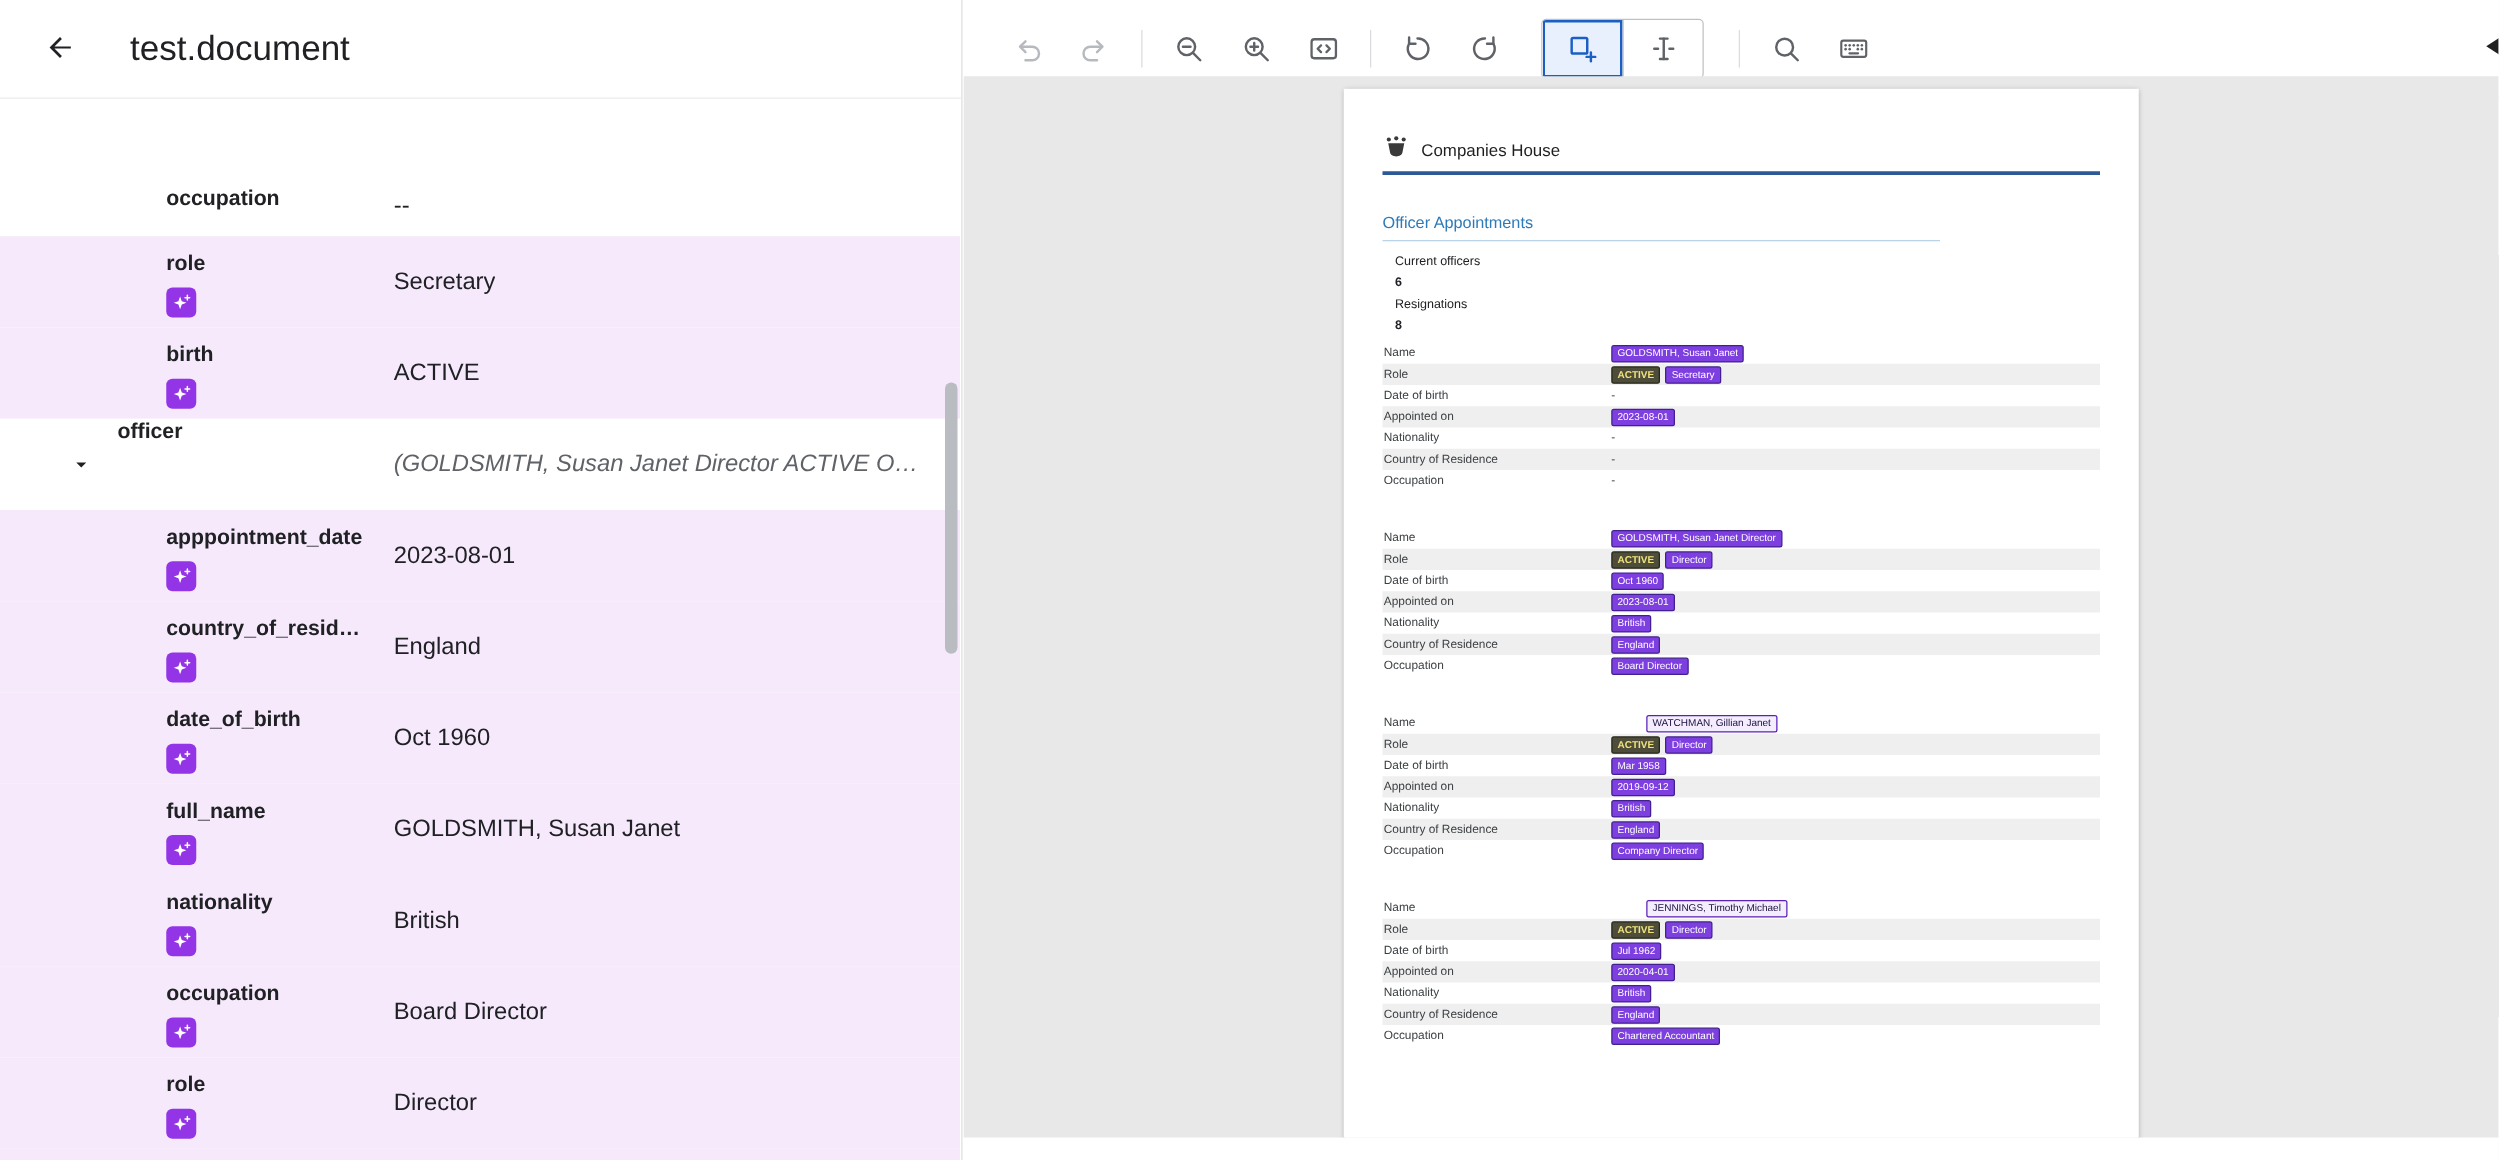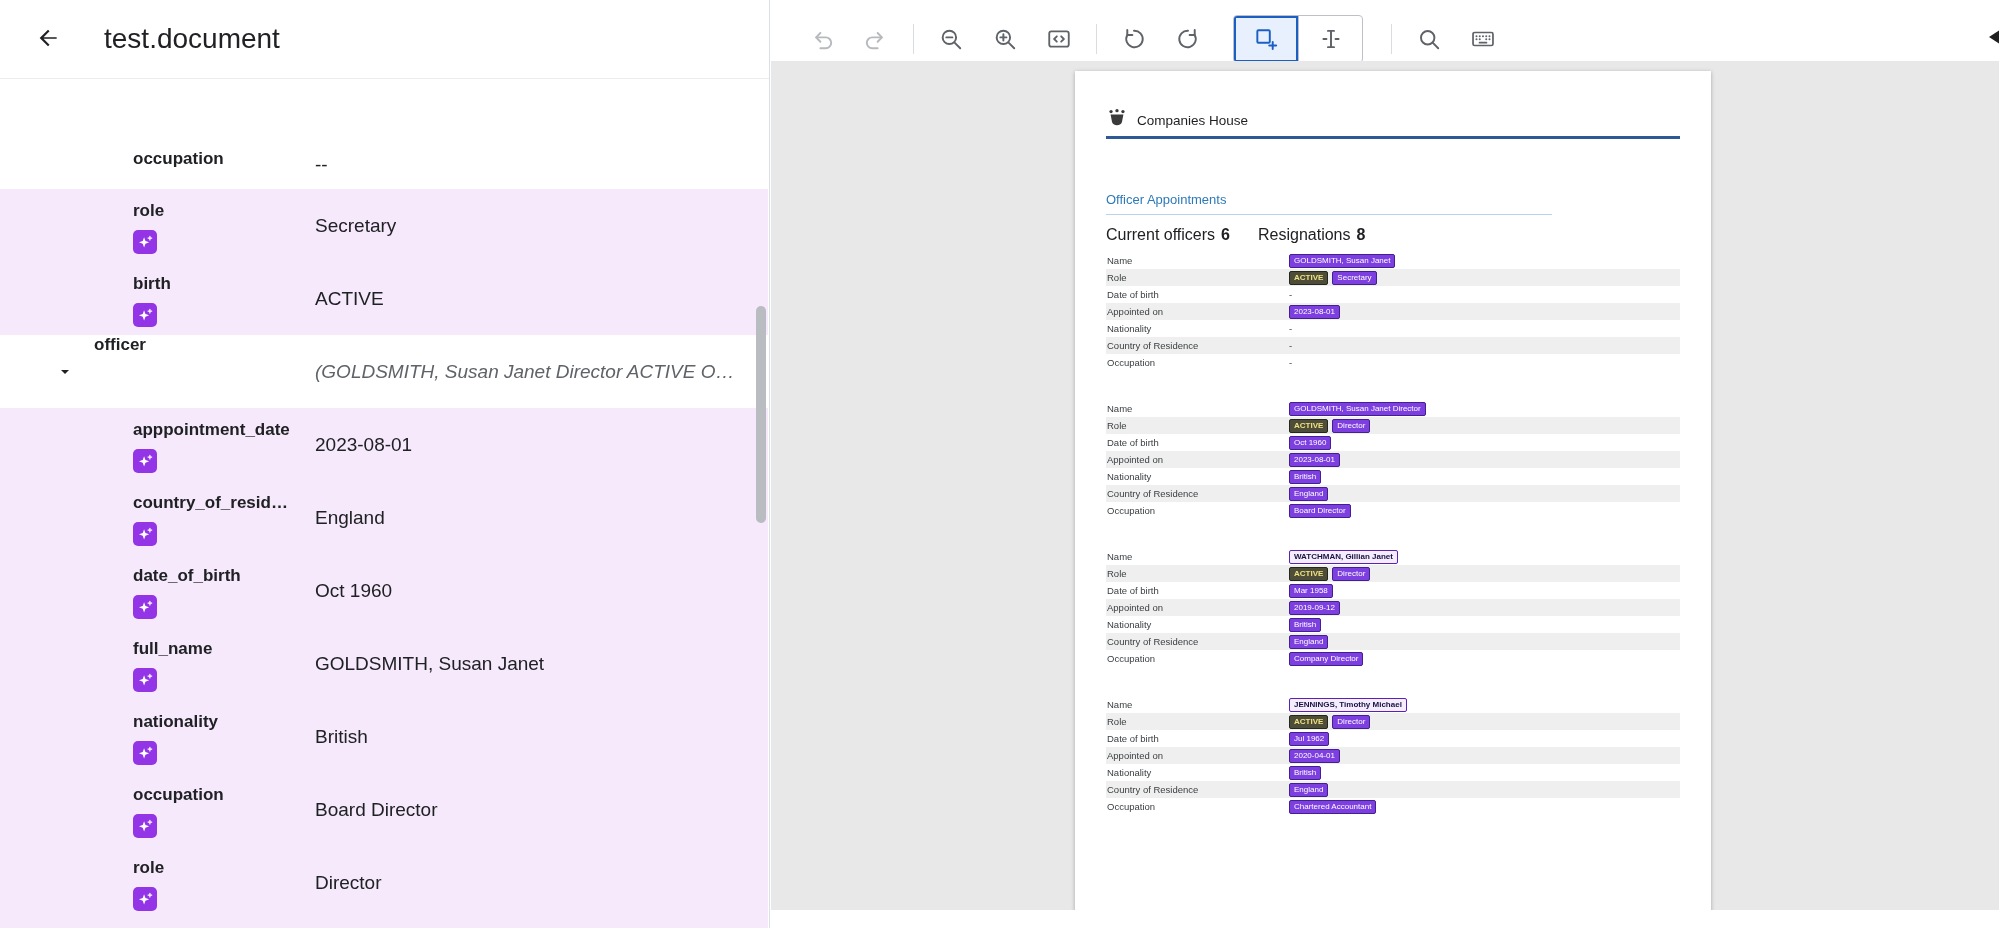--- a/index.html
+++ b/index.html
@@ -53,35 +53,35 @@
   .disabled svg * { stroke:#b6babe; }
   .partial-icon { position:absolute; right:0; top:22px; width:12px; height:30px; overflow:hidden; cursor:pointer; }
 
   
   .doc-area { position:absolute; left:771px; top:61px; width:1228px; height:849px; background:#e8e8e8; overflow:hidden; }
   .page { position:absolute; left:304px; top:10px; width:636px; height:1010px; background:#fff; box-shadow:0 1px 4px rgba(0,0,0,.28); }
   .page-inner { padding:0 31px; }
   .brand-row { display:flex; align-items:center; gap:9px; padding-top:36px; }
   .brand { font-size:13.5px; color:#1f1f1f; }
   .brand-line { height:3px; background:#2d5a96; margin-top:3px; }
-  .section-title { margin-top:53px; font-size:13px; color:#2d7ab8; }
+  .section-title { margin-top:30px; font-size:13px; color:#2d7ab8; }
   .section-underline { height:1px; background:#b9d3e8; margin-top:7px; width:446px; }
-  .summary { margin-top:11px; font-size:16px; color:#202124; display:flex; align-items:baseline; gap:6px; }
+  .summary { margin-top:11px; font-size:10px; color:#202124; display:flex; align-items:baseline; gap:6px;flex-direction:column; }
   .summary b { font-weight:700; }
-  .summary .second { margin-left:22px; }
+  .summary .second { margin-left:10px; }
   .blocks { margin-top:8px; }
   .officer-block { margin-bottom:29px; }
   .t-row { display:flex; align-items:center; height:17px; font-size:9.5px; color:#3c4043; }
   .t-row:nth-child(even) { background:#efefef; }
   .t-label { width:183px; flex:none; padding-left:1px; }
   .t-value { flex:1; min-width:0; display:flex; align-items:center; gap:4px; }
   .chip { font-size:8px; line-height:10px; padding:1px 4px; border-radius:2px; white-space:nowrap; cursor:pointer; }
   .s-solid { background:#7d3fe0; border:1px solid #43208f; color:#fff; }
   .s-dark  { background:#4d4d3a; border:1px solid #26261a; color:#efe27d; font-weight:700; }
-  .s-light { background:#f3edfe; border:1px solid #5b21b6; color:#1d1040; font-weight:700; }
+  .s-light { background:#f3edfe; border:1px solid #5b21b6; color:#1d1040; font-weight:400;margin-left:28px; }
   .plain-val { font-size:9.5px; color:#3c4043; }
 </style>
 </head>
 <body>
 
 <div class="app">
 
   <div class="left-panel">
 
     <div class="doc-header">

